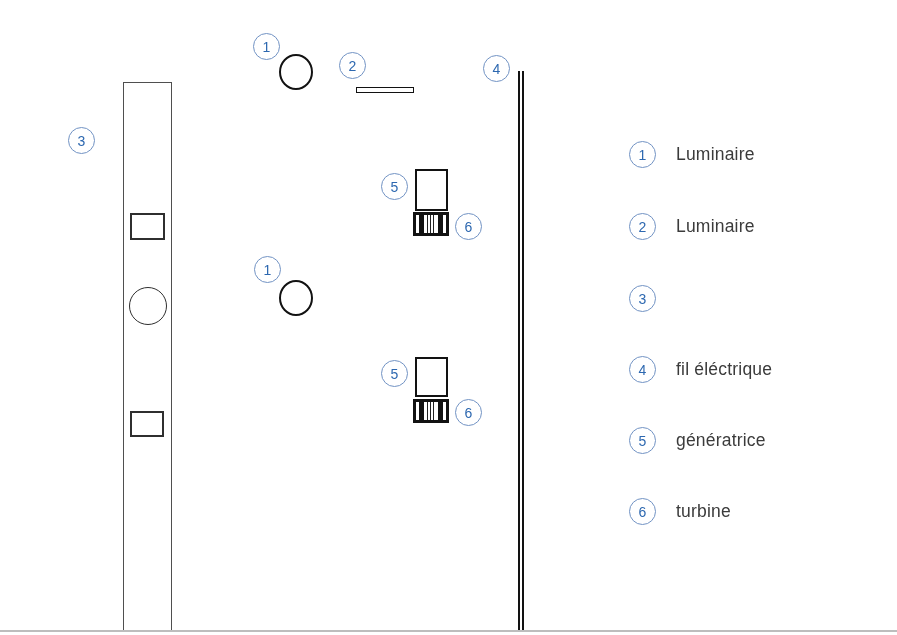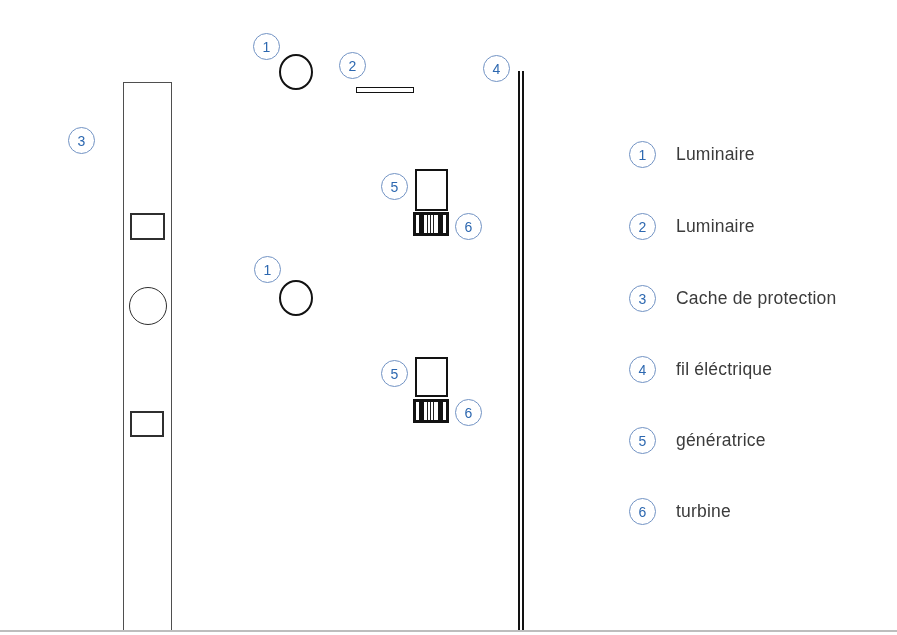--- a/index.html
+++ b/index.html
@@ -170,21 +170,20 @@
   <div class="legend-row" style="top:213px;">
     <div class="badge">
         <span>2</span>
       </div>
     <span class="legend-label">Luminaire</span>
   </div>
   <div class="legend-row" style="top:285px;">
     <div class="badge">
         <span>3</span>
       </div>
-    <span class="legend-label">Cache de protection</span>
   </div>
   <div class="legend-row" style="top:356px;">
     <div class="badge">
         <span>4</span>
       </div>
     <span class="legend-label">fil éléctrique</span>
   </div>
   <div class="legend-row" style="top:427px;">
     <div class="badge">
         <span>5</span>

